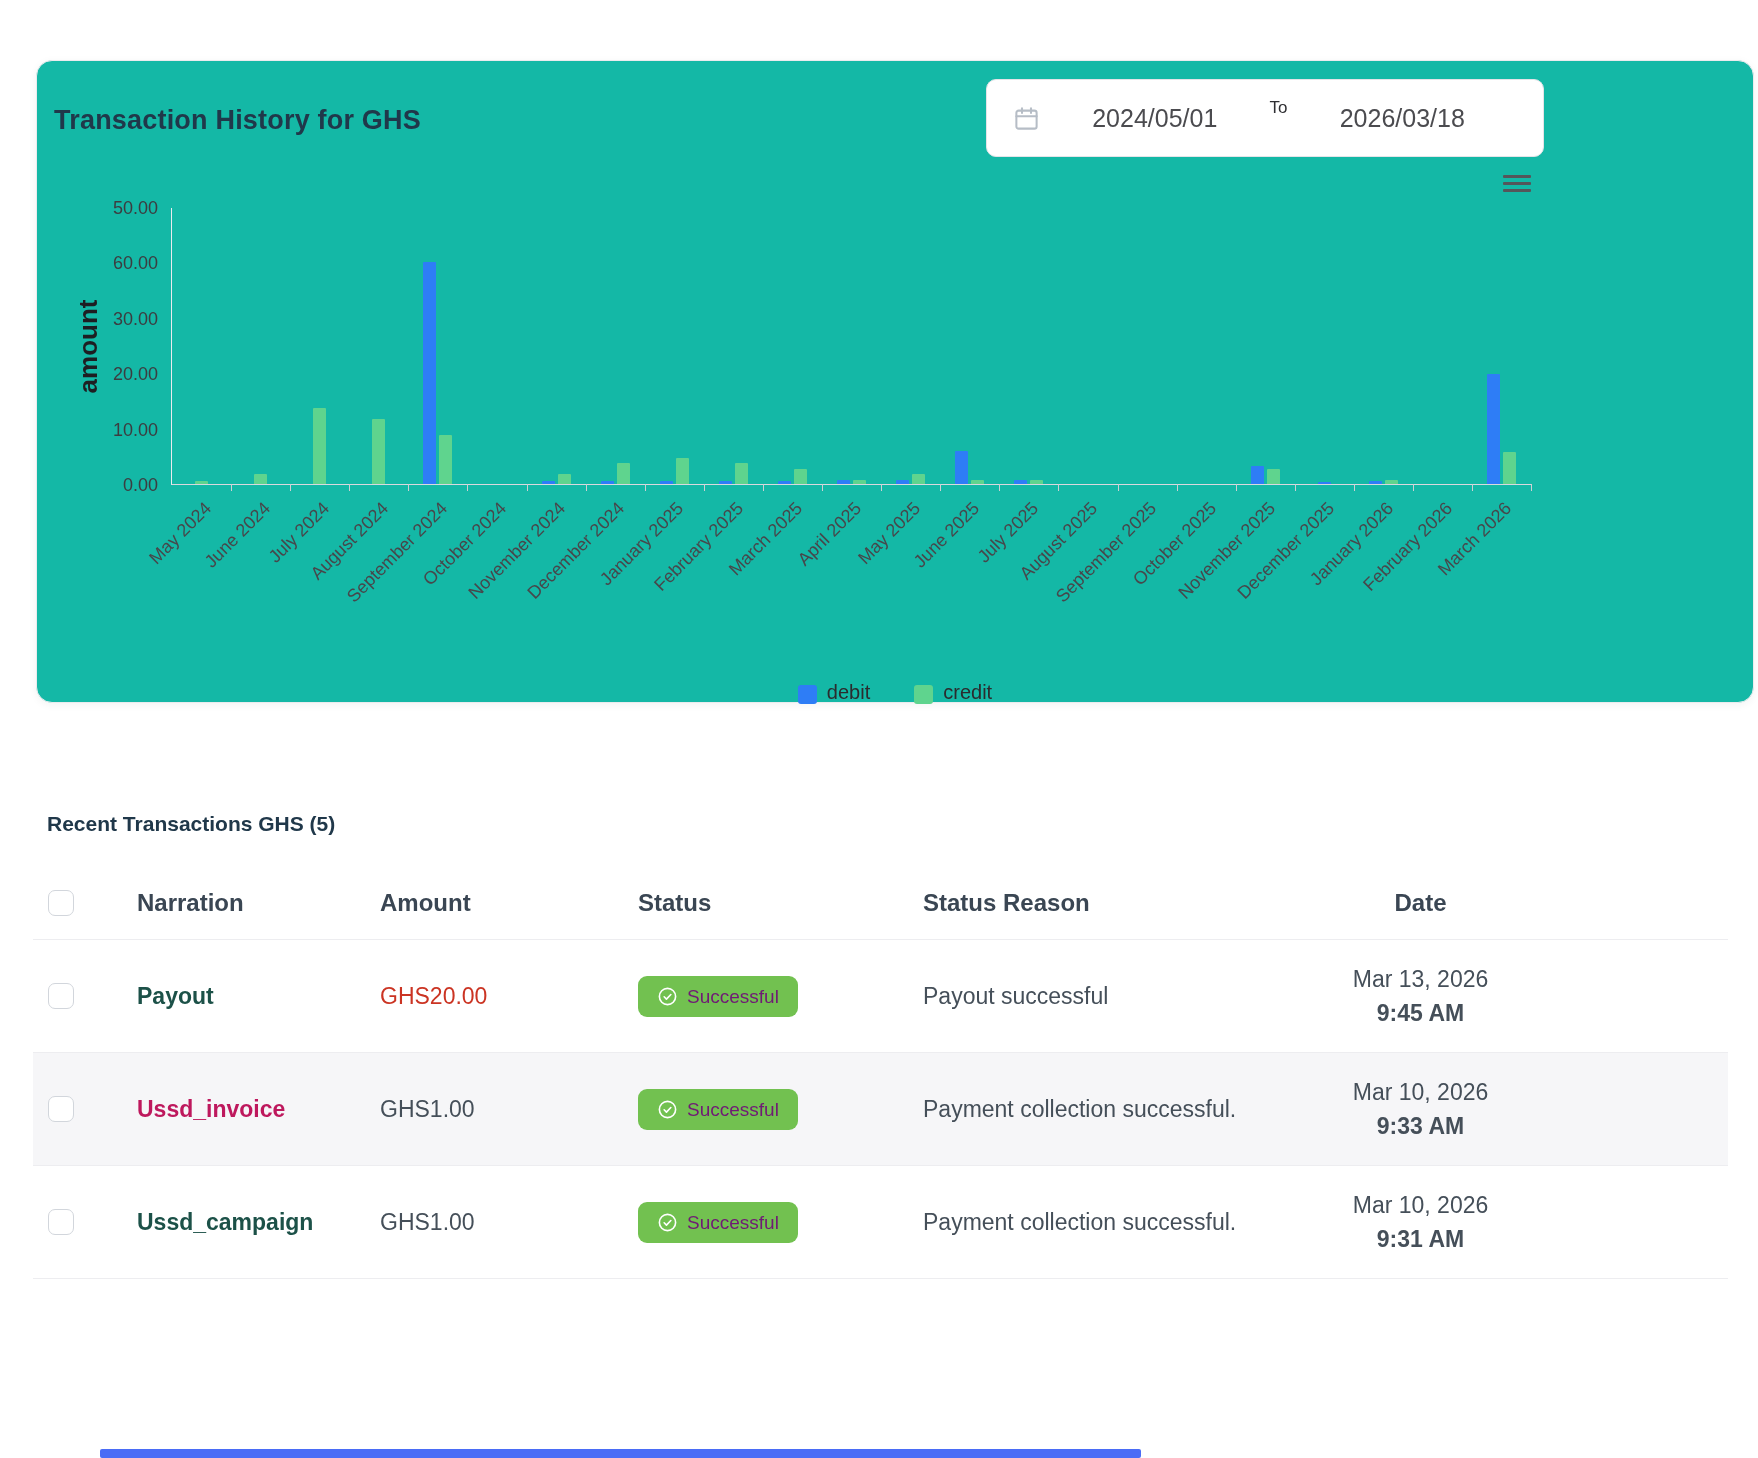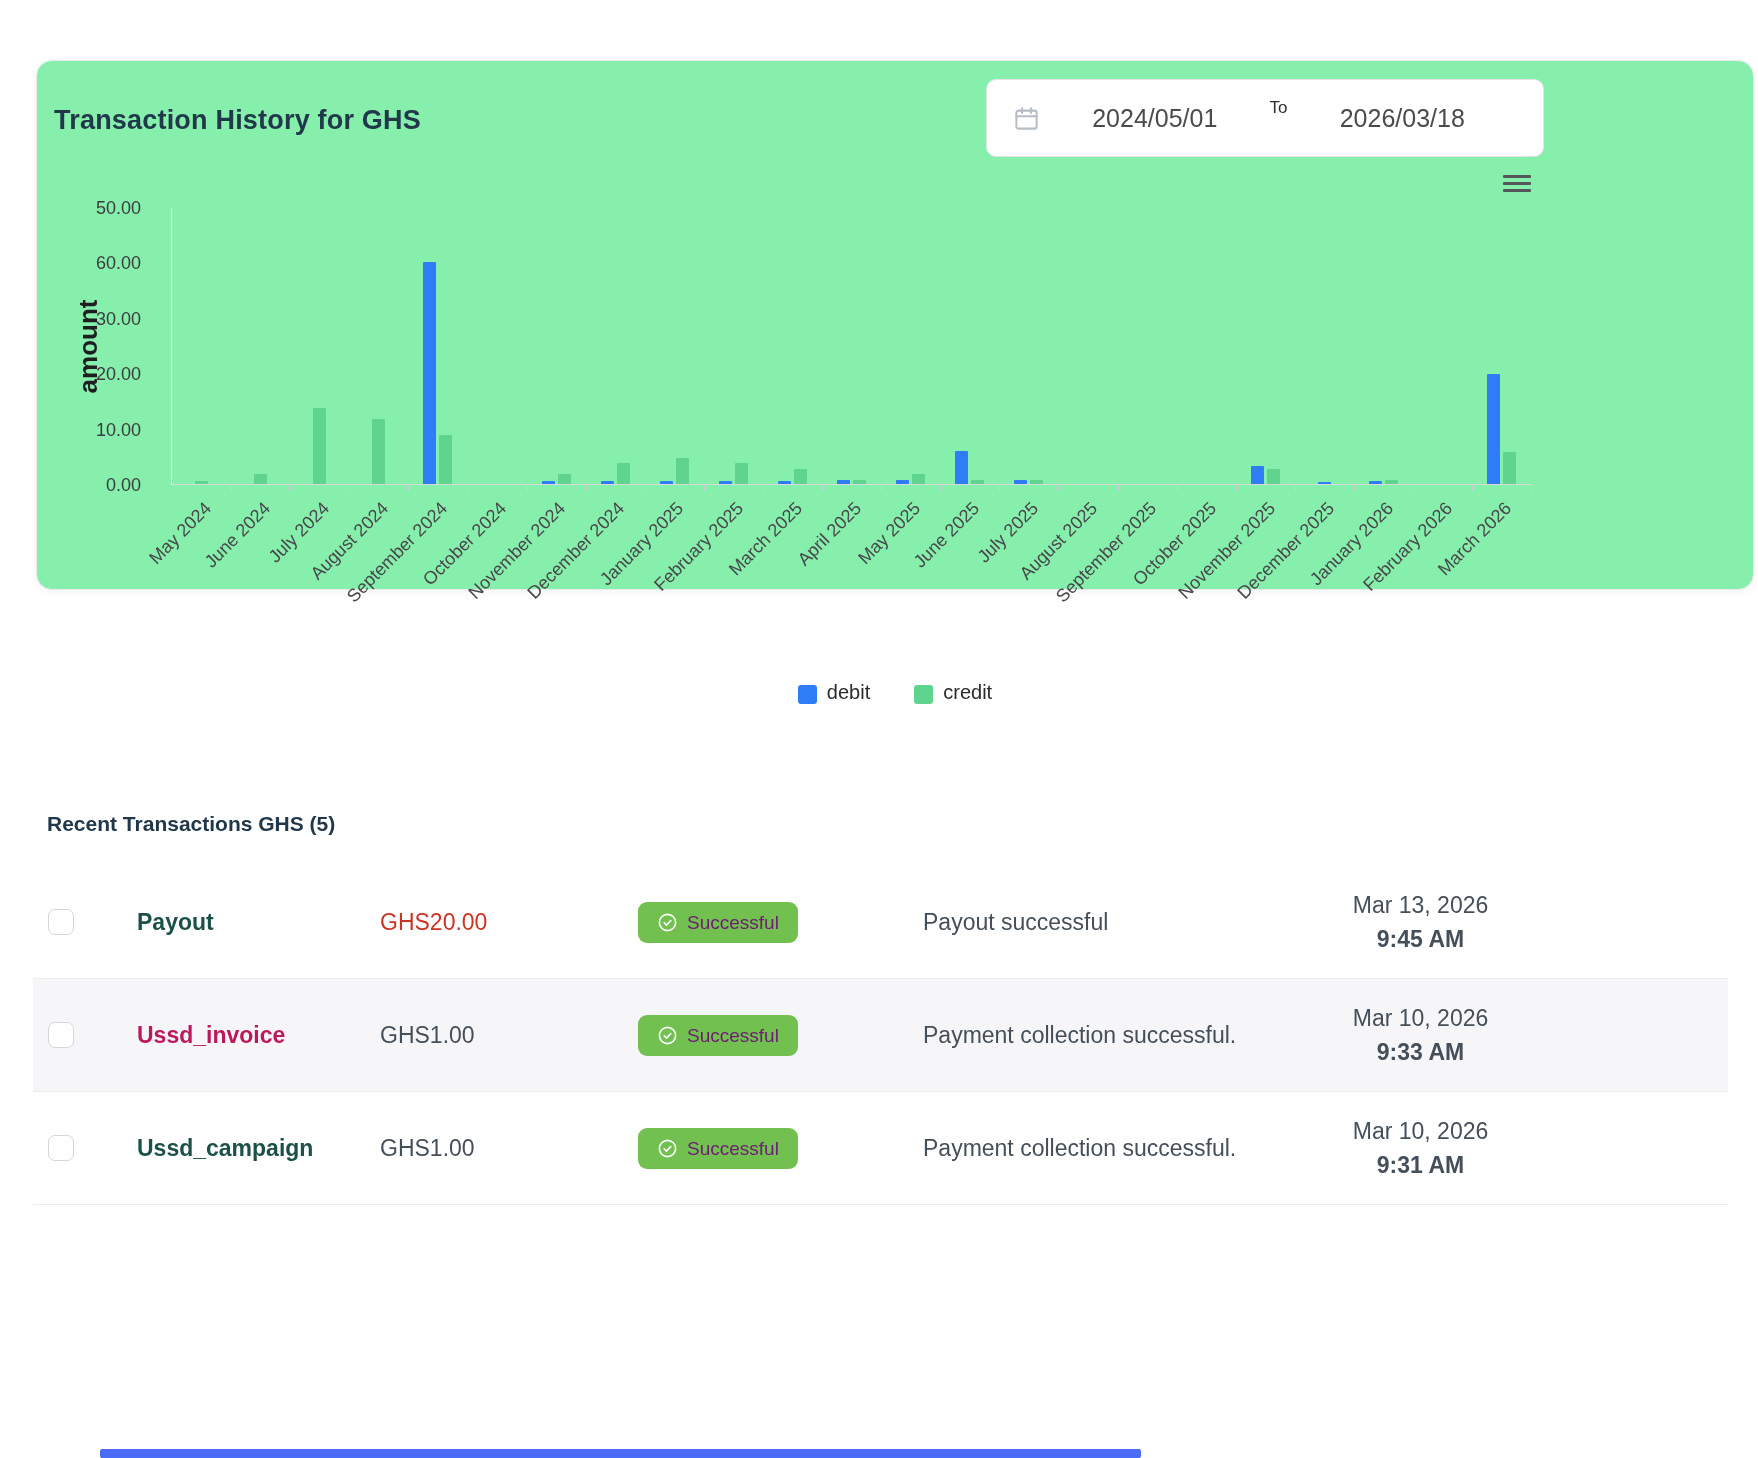--- a/index.html
+++ b/index.html
@@ -4,22 +4,22 @@
 <style>
   * { box-sizing: border-box; }
   html,body { margin:0; padding:0; }
   body {
     width:1758px; height:1458px; position:relative; overflow:hidden;
     background:#ffffff; font-family:"Liberation Sans", sans-serif; color:#333;
   }
 
   
   .card {
-    position:absolute; left:36px; top:60px; width:1718px; height:530px;
-    background:#86efac; border:1px solid #ebebee; border-radius:16px;
+    position:absolute; left:36px; top:60px; width:1718px; height:643px;
+    background:#14b8a6; border:1px solid #ebebee; border-radius:16px;
     box-shadow:0 2px 8px rgba(20,30,40,.05);
   }
   .card-title {
     position:absolute; left:17px; top:44px;
     font-size:27px; font-weight:700; color:#20384a; letter-spacing:.2px;
   }
   .date-box {
     position:absolute; top:18px; right:209px; width:558px; height:78px;
     border:1px solid #e4e4e8; border-radius:10px; background:#fff;
     display:flex; align-items:center; padding:0 26px; cursor:pointer;
@@ -31,21 +31,21 @@
 
   .ylabel-wrap {
     position:absolute; left:30px; top:147px; width:44px; height:277px;
     display:flex; align-items:center; justify-content:center;
   }
   .ylabel-wrap span {
     transform:rotate(-90deg); white-space:nowrap;
     font-size:26px; font-weight:700; color:#1e1e22;
   }
   .yticks { position:absolute; left:20px; top:147px; width:101px; height:277px; }
-  .ytick { position:absolute; right:17px; transform:translateY(-50%); font-size:18px; color:#3c3c40; }
+  .ytick { position:absolute; right:0; transform:translateY(-50%); font-size:18px; color:#3c3c40; }
 
   .chart {
     position:absolute; left:134px; right:222px; top:147px; height:277px;
     display:flex; align-items:flex-end;
     border-bottom:1px solid #d9d9de; border-left:1px solid #ebebef;
   }
   .bar-group { flex:1; height:100%; position:relative; display:flex; align-items:flex-end; justify-content:center; gap:3px; }
   .bar-group::after { content:""; position:absolute; right:-1px; bottom:-7px; width:1px; height:7px; background:#cfcfd4; }
   .bar { width:13px; border-radius:1px 1px 0 0; }
 
@@ -276,20 +276,30 @@
         <span class="swatch" style="background: rgb(95, 212, 142);"></span>
         <span>credit</span>
       </div>
     </div>
 </div>
 
 <div class="tx-section">
   <h2 class="tx-heading">Recent Transactions GHS (5)</h2>
 
   <div class="tx-table">
+    <div class="t-row t-head">
+      <div>
+          <div class="checkbox"></div>
+        </div>
+      <div>Narration</div>
+      <div>Amount</div>
+      <div>Status</div>
+      <div>Status Reason</div>
+      <div class="cell-date">Date</div>
+    </div>
     <div id="tx-body">
         <div class="t-row t-body-row">
           <div>
             <div class="checkbox"></div>
           </div>
           <div><span class="narration" style="color: rgb(28, 81, 72);">Payout</span></div>
           <div><span style="color: rgb(203, 52, 35);">GHS20.00</span></div>
           <div><span class="badge" style="background: rgb(114, 193, 80);">
               <span style="display: flex;">
                 <svg width="21" height="21" viewBox="0 0 22 22" fill="none" stroke="#ffffff" stroke-width="1.7">

